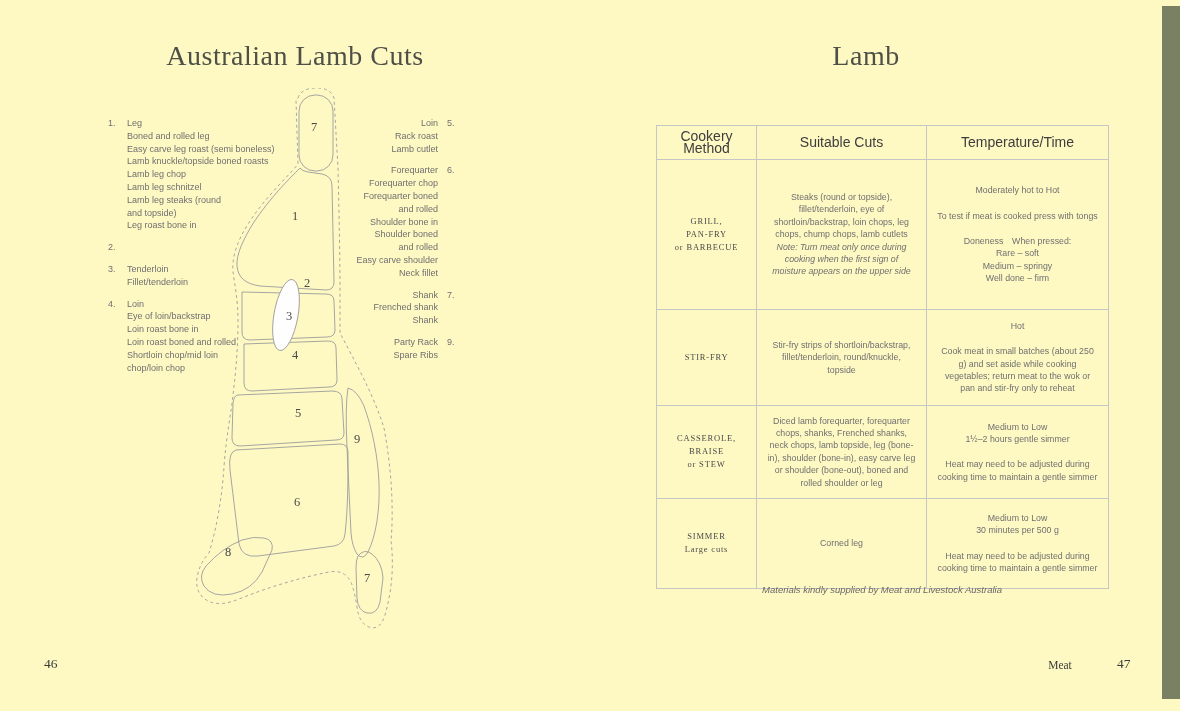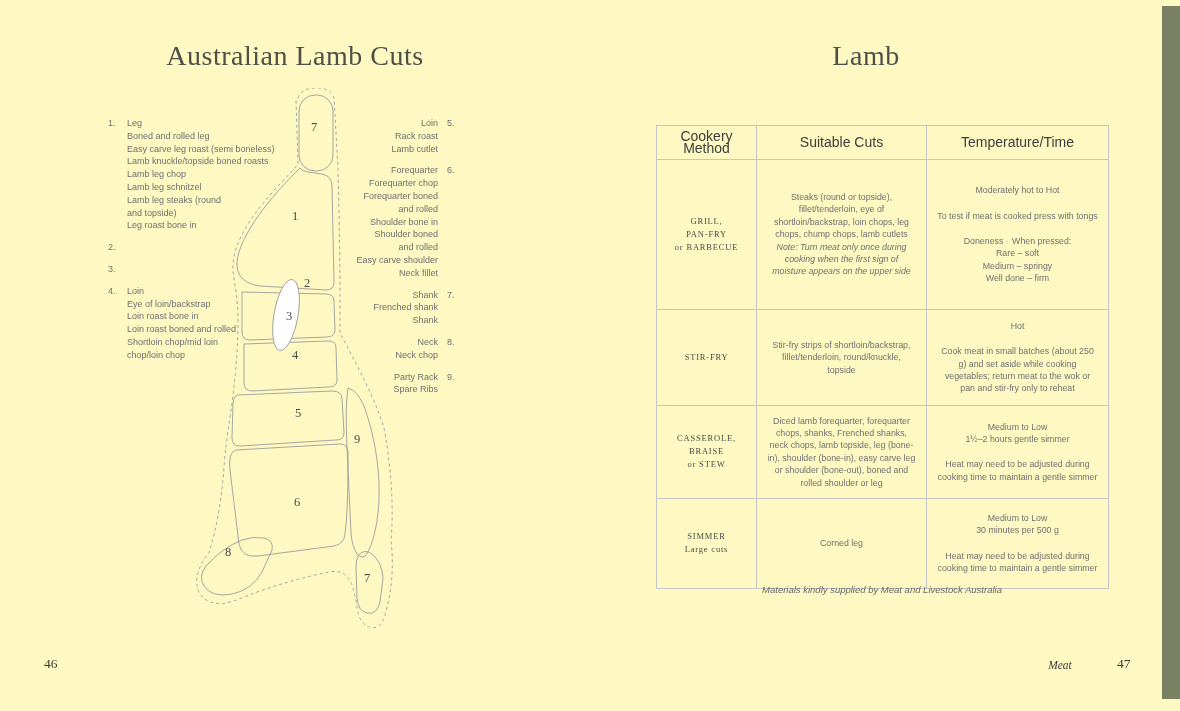--- a/index.html
+++ b/index.html
@@ -51,21 +51,21 @@
   .temp-par + .temp-par{margin-top:13px;}
 
   .credit{position:absolute;left:656px;top:584px;width:452px;text-align:center;
           font-style:italic;font-size:9.5px;color:#686868;}
 
   
   .pagenum{position:absolute;font-family:"Liberation Serif",serif;font-size:13.5px;color:#3c3c3c;}
   .pagenum-left{left:44px;top:656px;}
   .pagenum-right{left:1117px;top:656px;}
   .footer-label{position:absolute;left:1030px;top:659px;width:60px;text-align:center;
-          font-family:"Liberation Serif",serif;font-style:italic;font-size:11.5px;color:#3c3c3c;}
+          font-family:"Liberation Serif",serif;font-size:11.5px;color:#3c3c3c;}
 
   
   .accent-bar{position:absolute;right:0;top:6px;width:18px;height:693px;}
 </style>
 </head>
 <body>
 
 <div class="spread">
 
   <h1 class="page-title title-left">Australian Lamb Cuts</h1>
@@ -83,20 +83,24 @@
         <div class="cut-item">Lamb leg steaks (round
 and topside)</div>
         <div class="cut-item">Leg roast bone in</div>
       </div>
     </div>
     <div class="cut-group">
       <span class="cut-num">2.</span>
     </div>
     <div class="cut-group">
       <span class="cut-num">3.</span>
+      <div class="cut-items">
+        <div class="cut-item">Tenderloin</div>
+        <div class="cut-item">Fillet/tenderloin</div>
+      </div>
     </div>
     <div class="cut-group">
       <span class="cut-num">4.</span>
       <div class="cut-items">
         <div class="cut-item">Loin</div>
         <div class="cut-item">Eye of loin/backstrap</div>
         <div class="cut-item">Loin roast bone in</div>
         <div class="cut-item">Loin roast boned and rolled</div>
         <div class="cut-item">Shortloin chop/mid loin
 chop/loin chop</div>
@@ -127,27 +131,20 @@
       </div>
       <span class="cut-num">6.</span>
     </div>
     <div class="cut-group">
       <div class="cut-items">
         <div class="cut-item">Shank</div>
         <div class="cut-item">Frenched shank</div>
         <div class="cut-item">Shank</div>
       </div>
       <span class="cut-num">7.</span>
-    </div>
-    <div class="cut-group">
-      <div class="cut-items">
-        <div class="cut-item">Neck</div>
-        <div class="cut-item">Neck chop</div>
-      </div>
-      <span class="cut-num">8.</span>
     </div>
     <div class="cut-group">
       <div class="cut-items">
         <div class="cut-item">Party Rack</div>
         <div class="cut-item">Spare Ribs</div>
       </div>
       <span class="cut-num">9.</span>
     </div>
   </div>
 

